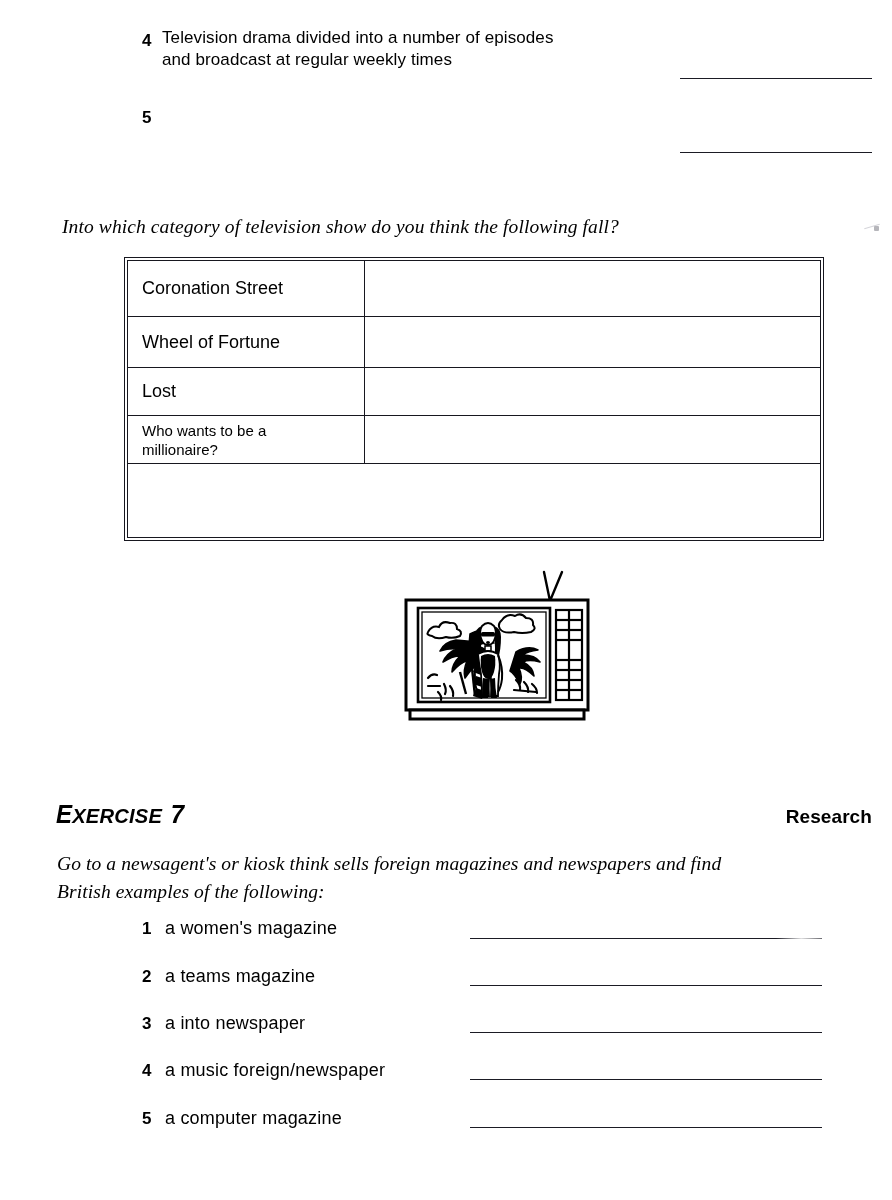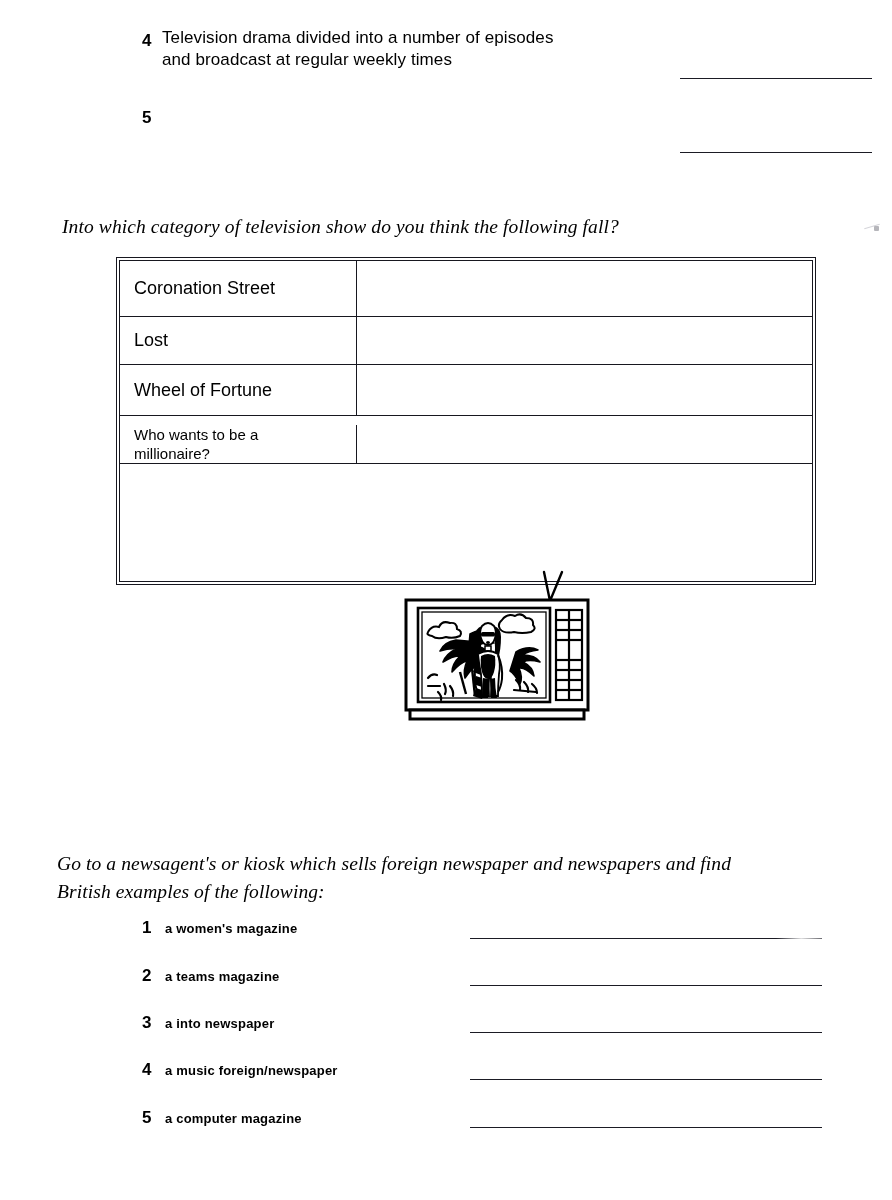--- a/index.html
+++ b/index.html
@@ -156,23 +156,22 @@
     display: flex;
     align-items: baseline;
   }
   .res-num {
     font-weight: bold;
     font-size: 17px;
     width: 23px;
     flex: 0 0 23px;
   }
   .res-text {
-    font-size: 13px;
+    font-size: 18px;
     letter-spacing: 0.2px;
-    font-weight: bold;
   }
 
   
   .tv-wrap {
     position: absolute;
     left: 398px;
     top: 568px;
     width: 200px;
     height: 180px;
   }
@@ -211,41 +210,41 @@
   <div class="def-item" style="left:142px; top:104px; width:520px;">
     <span class="def-num">5</span>
   </div>
   <div class="rule" style="left:680px; top:152px; width:192px;"></div>
 
   <div class="serif-italic" style="left:62px; top:213px; width:760px;">Into which category of television show do you think the following fall?</div>
 
   <div class="speck-tail" style="left:864px; top:226px;"></div>
   <div class="speck" style="left:874px; top:226px;"></div>
 
-  <div class="show-table" style="left:116px; top:257px; width:700px; height:328px;text-decoration:underline;">
+  <div class="show-table" style="left:124px; top:257px; width:700px; height:284px;text-decoration:underline;">
     <div class="outer"></div>
     <div class="outer-inner"></div>
     <div class="tbl-grid">
 
       <div class="tbl-row" style="height:56px;">
         <div class="tbl-cell-label">Coronation Street</div>
         <div class="tbl-cell-answer"></div>
       </div>
 
+      <div class="tbl-row" style="height:51px;">
+        <div class="tbl-cell-label">Wheel of Fortune</div>
+        <div class="tbl-cell-answer"></div>
+      </div>
+
       <div class="tbl-row" style="height:48px;">
         <div class="tbl-cell-label">Lost</div>
         <div class="tbl-cell-answer"></div>
       </div>
 
-      <div class="tbl-row" style="height:51px;">
-        <div class="tbl-cell-label">Wheel of Fortune</div>
-        <div class="tbl-cell-answer"></div>
-      </div>
-
-      <div class="tbl-row" style="height:48px;align-items:flex-end;">
+      <div class="tbl-row" style="height:48px;">
         <div class="tbl-cell-label small" style="white-space:pre-line;">Who wants to be a
 millionaire?</div>
         <div class="tbl-cell-answer"></div>
       </div>
 
       <div class="tbl-row" style="height:51px;">
         <div class="tbl-cell-answer"></div>
       </div>
 
     </div>
@@ -329,22 +328,28 @@
         <line x1="158" y1="62" x2="184" y2="62"></line>
         <line x1="158" y1="72" x2="184" y2="72"></line>
         <line x1="158" y1="92" x2="184" y2="92"></line>
         <line x1="158" y1="102" x2="184" y2="102"></line>
         <line x1="158" y1="112" x2="184" y2="112"></line>
         <line x1="158" y1="122" x2="184" y2="122"></line>
       </g>
     </svg>
   </div>
 
-
-  <div class="serif-italic" style="left:57px; top:850px; width:800px;">Go to a newsagent's or kiosk which sells foreign newspaper and newspapers and find
+  <div class="ex-header">
+    <div class="ex-title">
+      <span class="cap">E</span><span class="sc">XERCISE</span><span class="cap" style="margin-left:9px;">7</span>
+    </div>
+    <div class="ex-tag">Research</div>
+  </div>
+
+  <div class="serif-italic" style="left:57px; top:850px; width:800px;">Go to a newsagent's or kiosk think sells foreign magazines and newspapers and find
 British examples of the following:</div>
 
   <div class="res-item" style="left:142px; top:918px;">
     <span class="res-num">1</span>
     <span class="res-text">a women's magazine</span>
   </div>
   <div class="rule faded-end" style="left:470px; top:938px; width:352px;"></div>
 
   <div class="res-item" style="left:142px; top:966px;">
     <span class="res-num">2</span>

